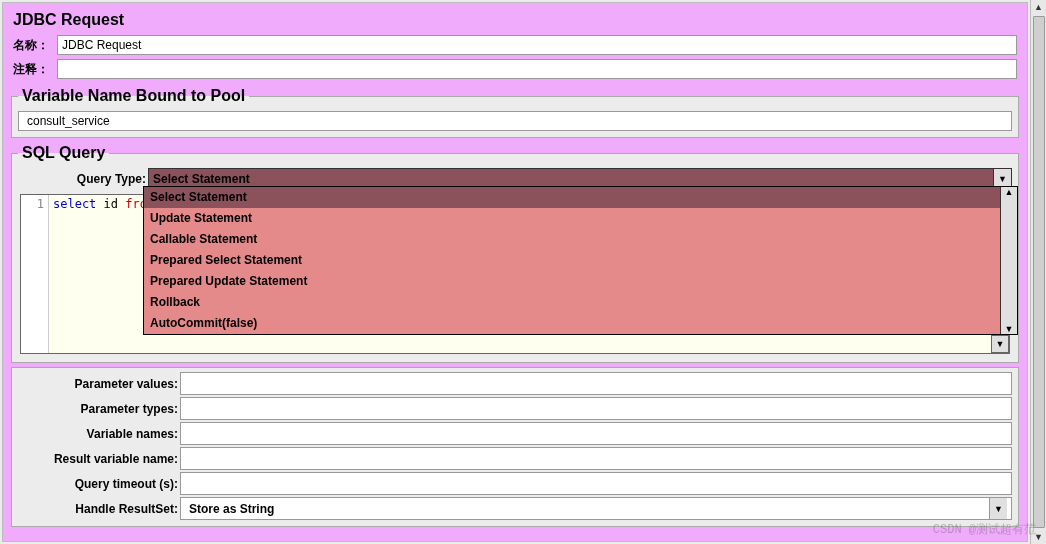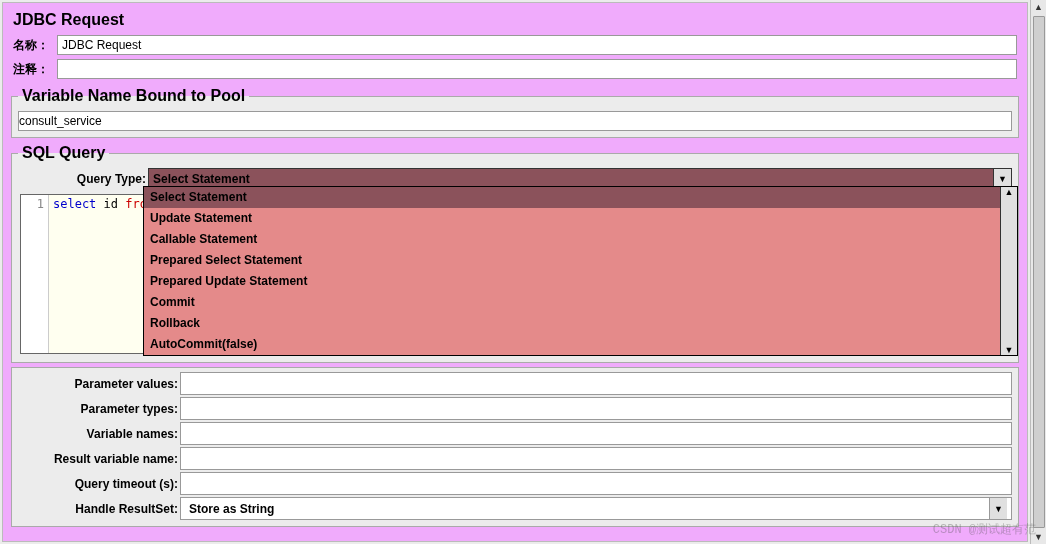--- a/index.html
+++ b/index.html
@@ -95,21 +95,21 @@
   }
   .pool-row label {
     font-weight: bold;
     margin-right: 2px;
   }
   .pool-row input {
     flex: 1;
     height: 20px;
     border: 1px solid #999;
     background: #fff;
-    padding: 0 0;
+    padding: 0 8px;
     font-family: inherit;
     font-size: 12px;
   }
 
   .query-type-row {
     display: flex;
     align-items: center;
     margin-bottom: 4px;
   }
   .query-type-row label {
@@ -318,21 +318,20 @@
         </div>
       </div>
 
       <div class="dropdown-list">
         <div class="dropdown-items">
           <div class="item selected">Select Statement</div>
           <div class="item">Update Statement</div>
           <div class="item">Callable Statement</div>
           <div class="item">Prepared Select Statement</div>
           <div class="item">Prepared Update Statement</div>
-          <div class="item">Commit</div>
           <div class="item">Rollback</div>
           <div class="item">AutoCommit(false)</div>
         </div>
         <div class="dropdown-scroll">
           <span>▲</span>
           <span class="sp"></span>
           <span>▼</span>
         </div>
       </div>
 

